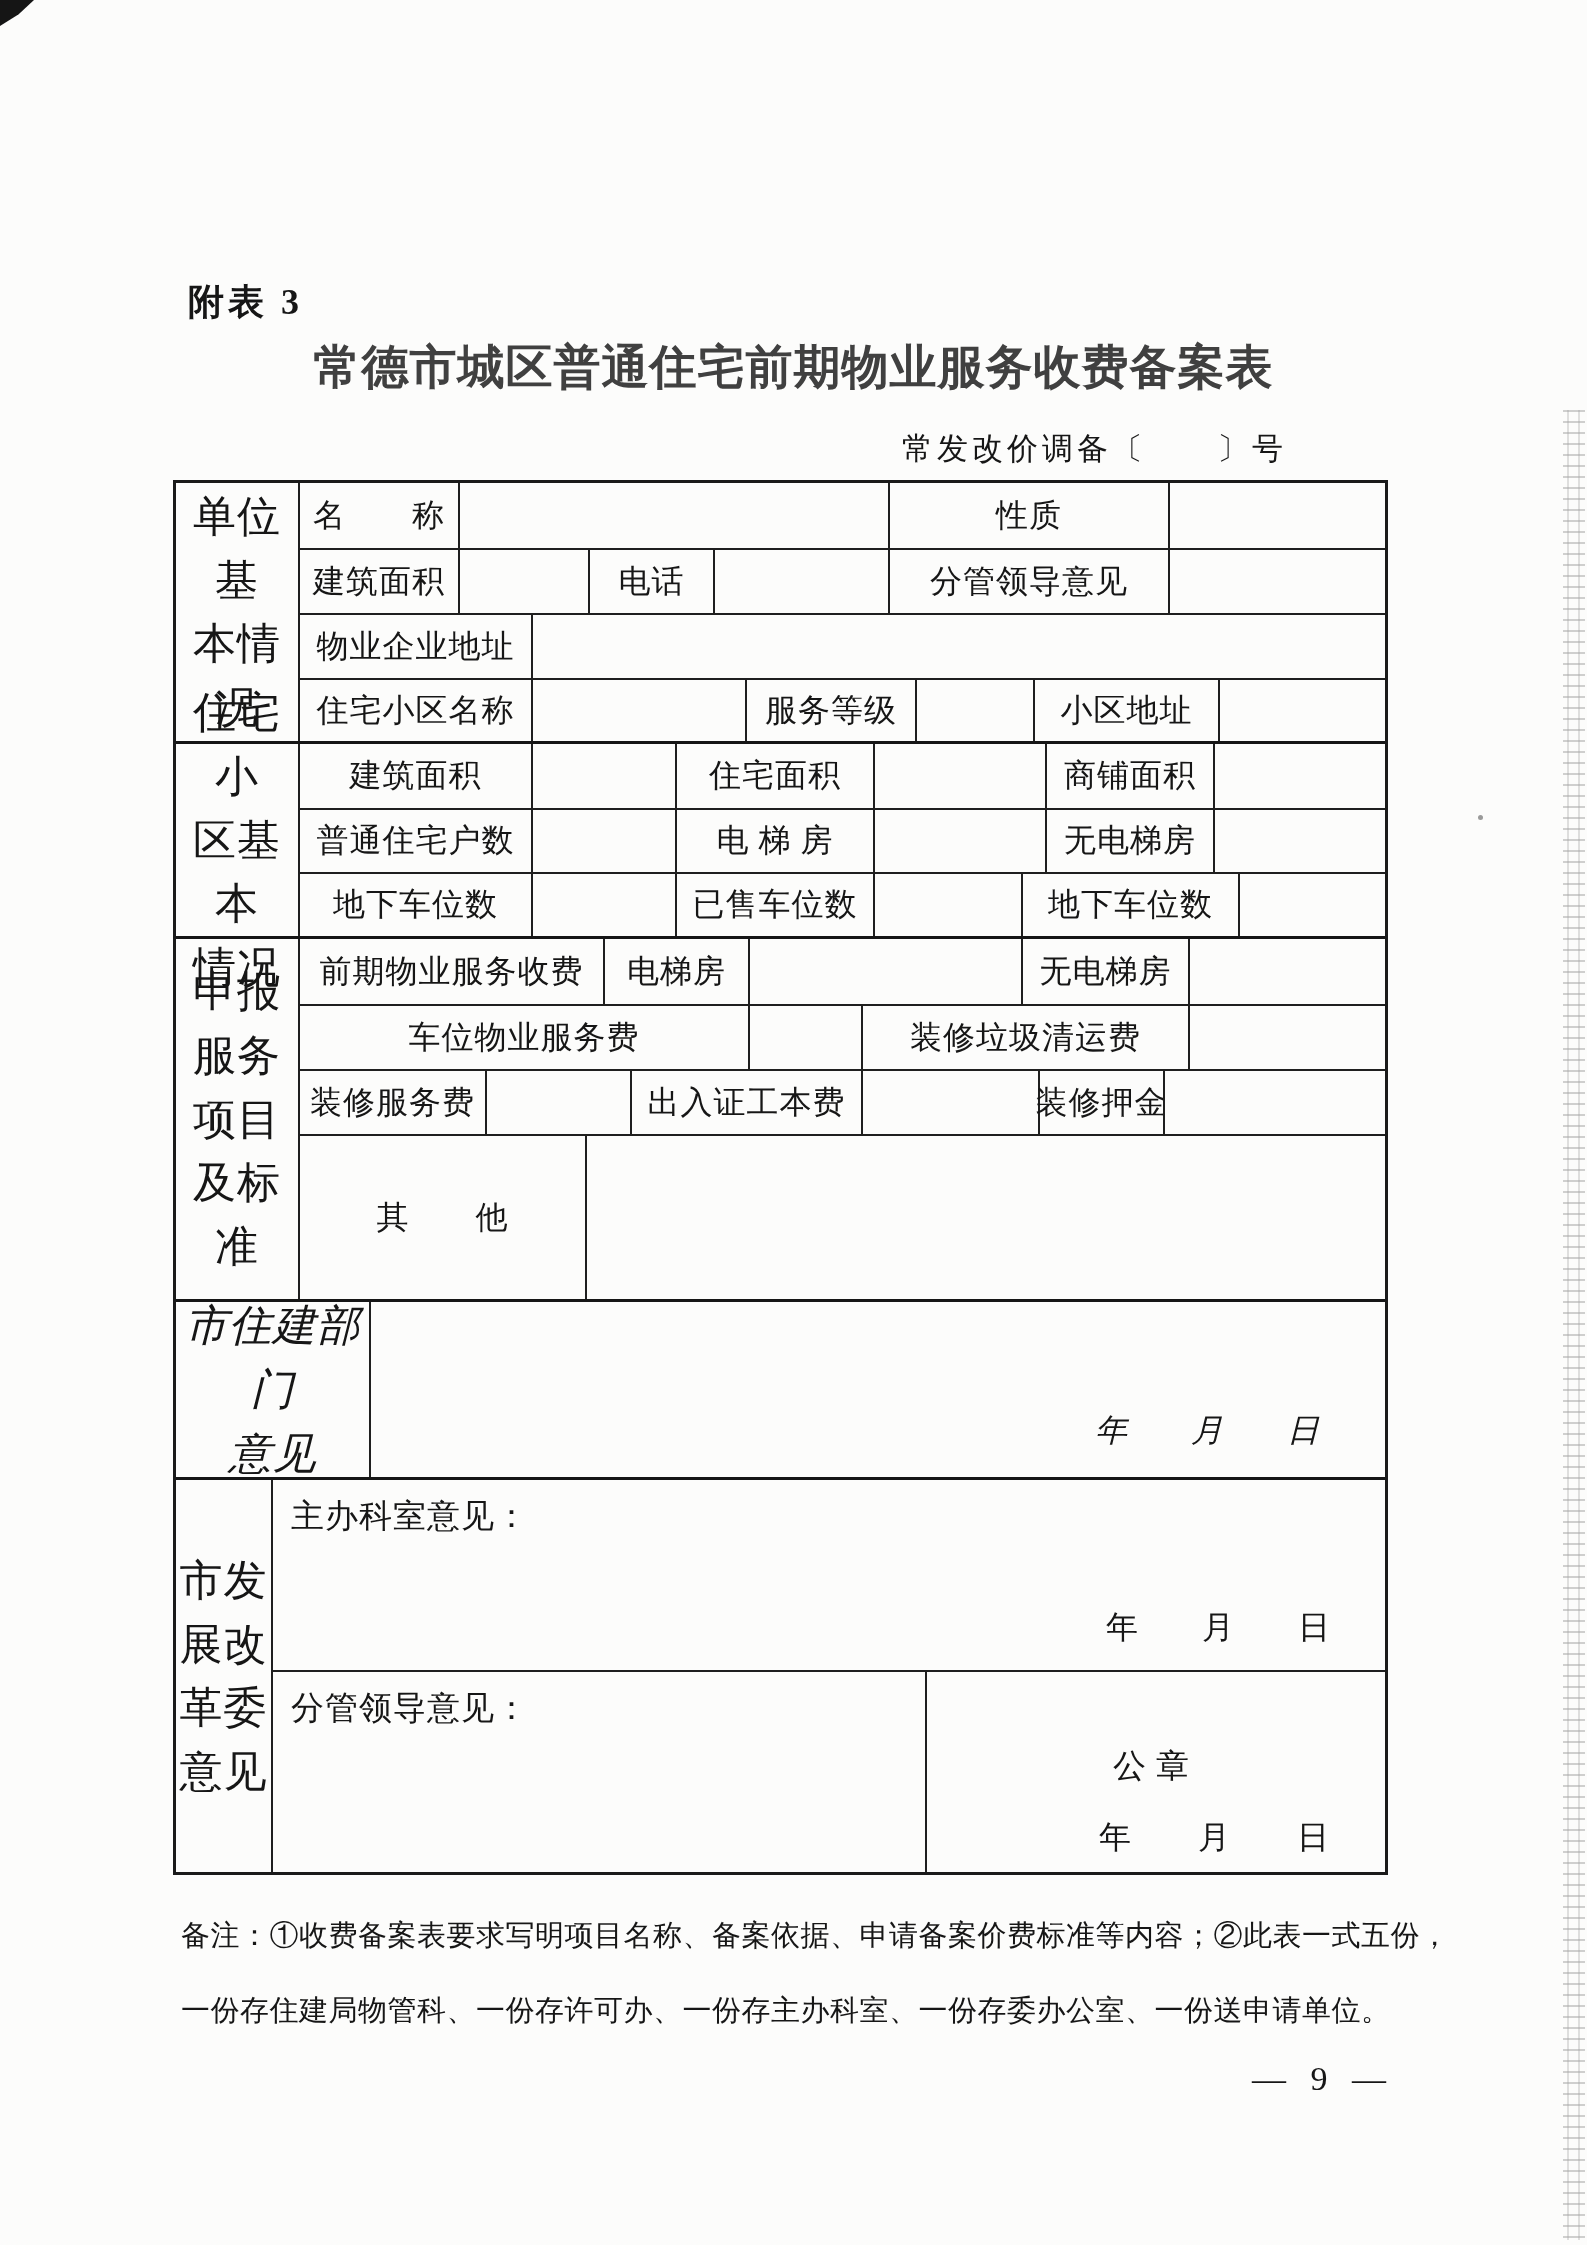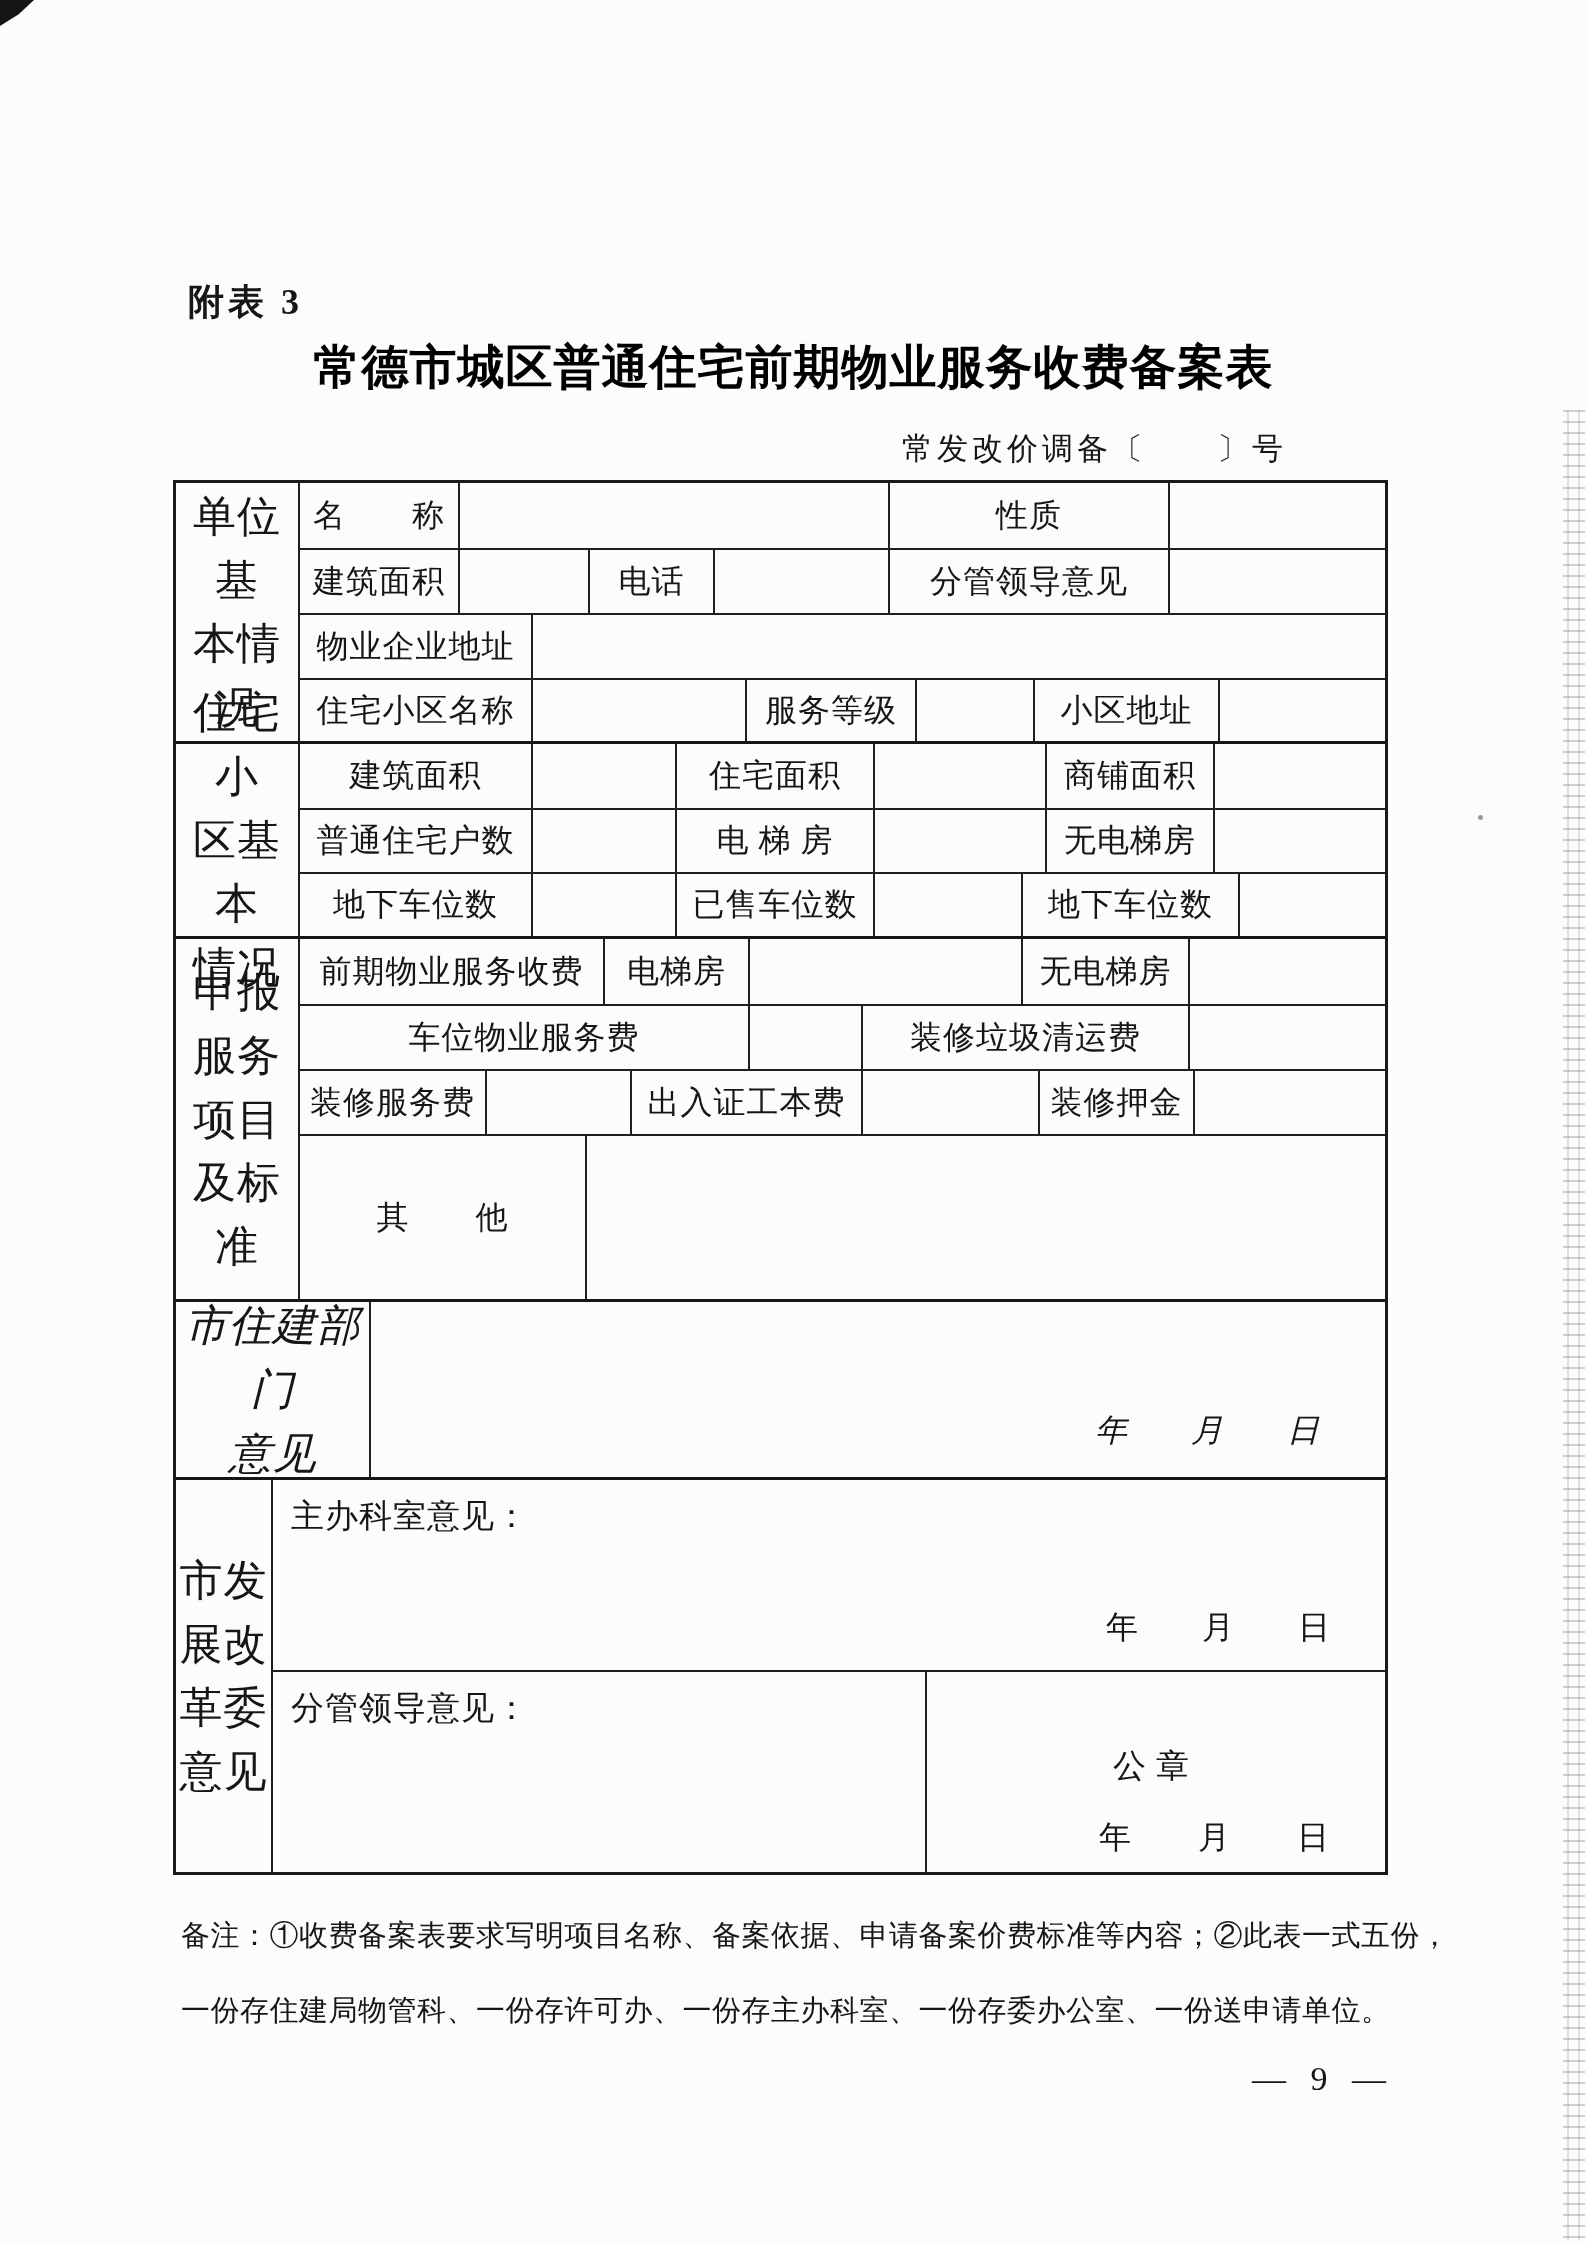--- a/index.html
+++ b/index.html
@@ -10,21 +10,21 @@
     color:#161616;
     -webkit-font-smoothing:antialiased;
     overflow:hidden;
   }
   .abs{position:absolute;}
   
   .attach{left:188px;top:278px;font-size:36px;font-weight:600;letter-spacing:4px;}
   .doc-title{
     left:0;right:0;top:336px;text-align:center;
     font-family:"Liberation Sans","DejaVu Sans",sans-serif;
-    font-size:47px;font-weight:bold;letter-spacing:1px;color:#000000;
+    font-size:47px;font-weight:bold;letter-spacing:1px;color:#404040;
   }
   .doc-number{left:902px;top:428px;font-size:31px;letter-spacing:4px;}
   
   .sheet{
     left:173px;top:480px;width:1215px;height:1395px;
     border:3px solid #1a1a1a;box-sizing:border-box;
     display:flex;flex-direction:column;
   }
   .band{display:flex;box-sizing:border-box;}
   .band + .band{border-top:3px solid #161616;}
@@ -159,21 +159,21 @@
         <div class="c" style="width:448px;">车位物业服务费</div>
         <div class="c" style="width:113px;"></div>
         <div class="c" style="width:327px;">装修垃圾清运费</div>
         <div class="c fill"></div>
       </div>
       <div class="row" style="height:65px;">
         <div class="c" style="width:185px;">装修服务费</div>
         <div class="c" style="width:145px;"></div>
         <div class="c" style="width:231px;">出入证工本费</div>
         <div class="c" style="width:177px;"></div>
-        <div class="c" style="width:155px;">装修押金</div>
+        <div class="c" style="width:125px;">装修押金</div>
         <div class="c fill"></div>
       </div>
       <div class="row" style="height:170px;flex:1;">
         <div class="c" style="width:285px;">其　　他</div>
         <div class="c fill"></div>
       </div>
     </div>
   </div>
 
   <div class="band" style="height:178px;font-style:italic;">

